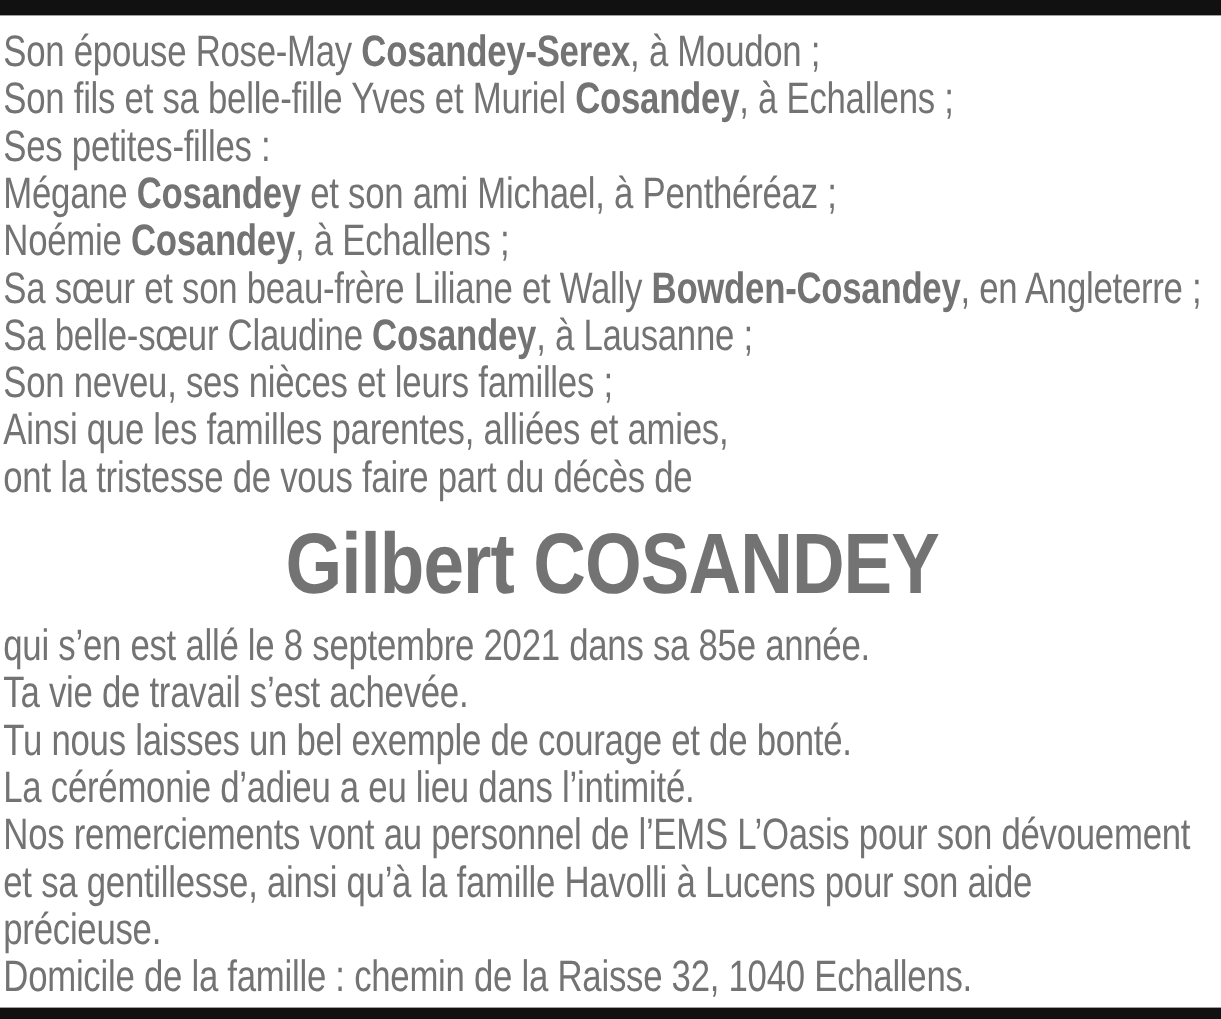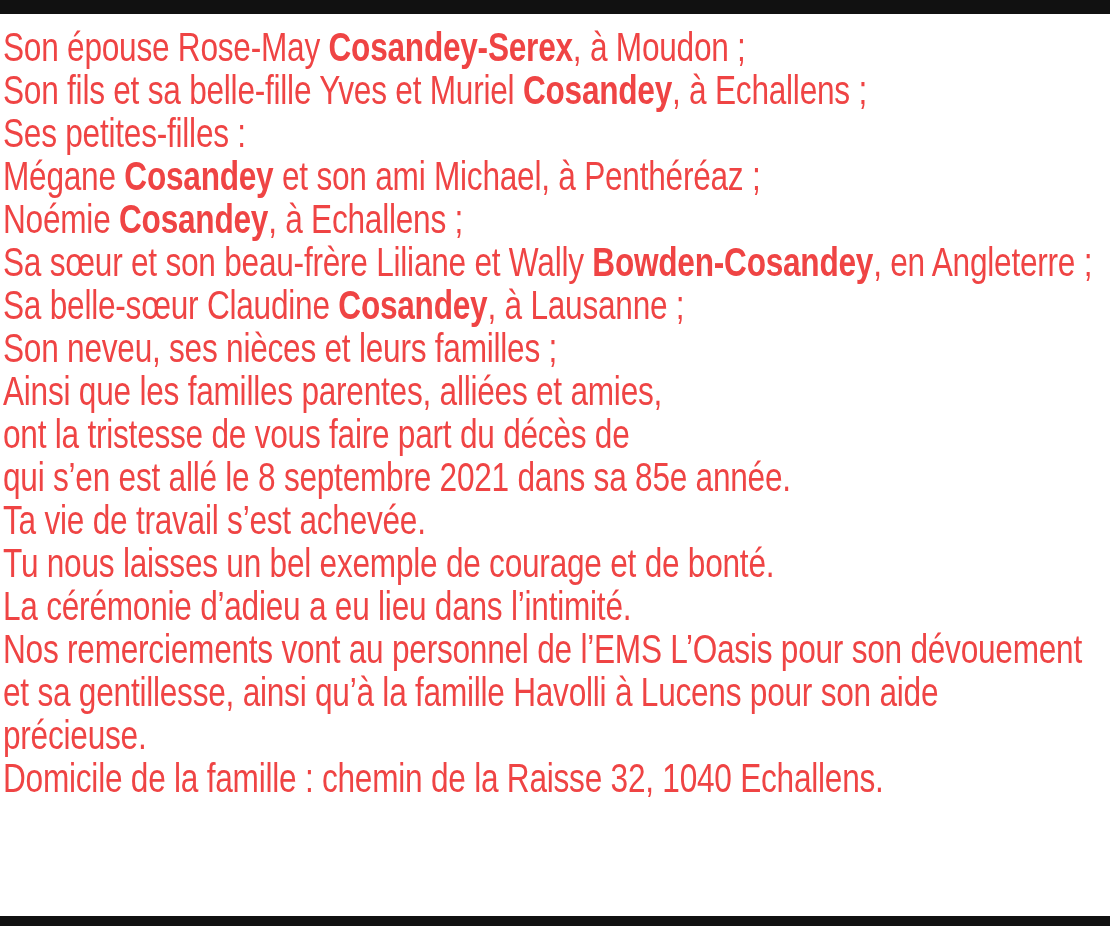--- a/index.html
+++ b/index.html
@@ -7,21 +7,21 @@
     padding: 0;
     background: #ffffff;
   }
   .page {
     position: relative;
     width: 1110px;
     height: 926px;
     background: #ffffff;
     overflow: hidden;
     font-family: "Liberation Sans", "DejaVu Sans", sans-serif;
-    color: #ef4444;
+    color: #737373;
   }
   .bar {
     position: absolute;
     left: 0;
     width: 100%;
     background: #111111;
   }
   .bar.top { top: 0; height: 14px; }
   .bar.bottom { bottom: 0; height: 10px; }
   .content {
@@ -92,20 +92,23 @@
     <div class="line">
       <span>Son neveu, ses nièces et leurs familles ;</span><span class="b"></span><span></span>
     </div>
     <div class="line">
       <span>Ainsi que les familles parentes, alliées et amies,</span><span class="b"></span><span></span>
     </div>
     <div class="line">
       <span>ont la tristesse de vous faire part du décès de</span><span class="b"></span><span></span>
     </div>
 
+    <div class="name-wrap">
+      <h1 class="deceased-name" style="margin:0">Gilbert COSANDEY</h1>
+    </div>
 
     <div class="line">qui s’en est allé le 8 septembre 2021 dans sa 85e année.</div>
     <div class="line">Ta vie de travail s’est achevée.</div>
     <div class="line">Tu nous laisses un bel exemple de courage et de bonté.</div>
     <div class="line">La cérémonie d’adieu a eu lieu dans l’intimité.</div>
     <div class="line">Nos remerciements vont au personnel de l’EMS L’Oasis pour son dévouement</div>
     <div class="line">et sa gentillesse, ainsi qu’à la famille Havolli à Lucens pour son aide</div>
     <div class="line">précieuse.</div>
     <div class="line">Domicile de la famille : chemin de la Raisse 32, 1040 Echallens.</div>
 

